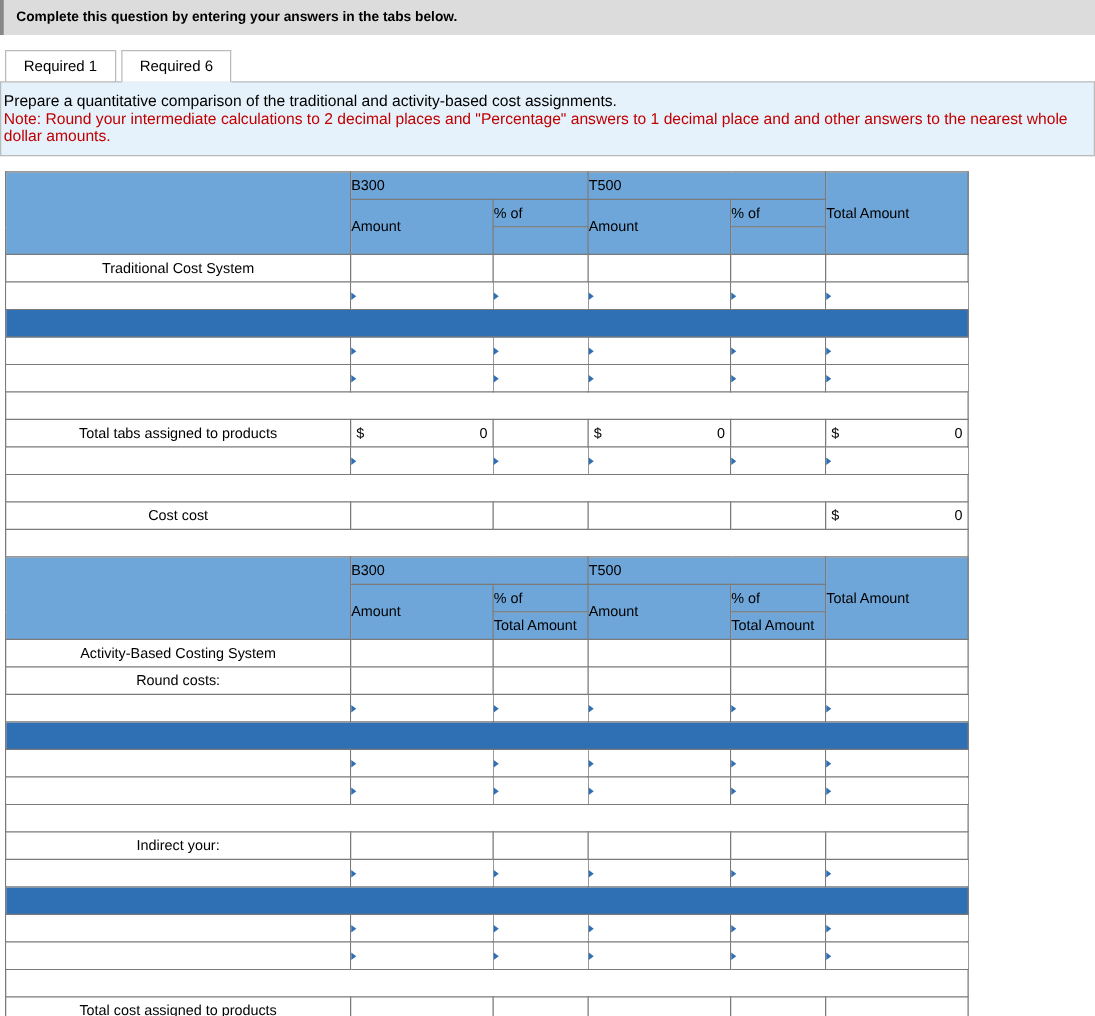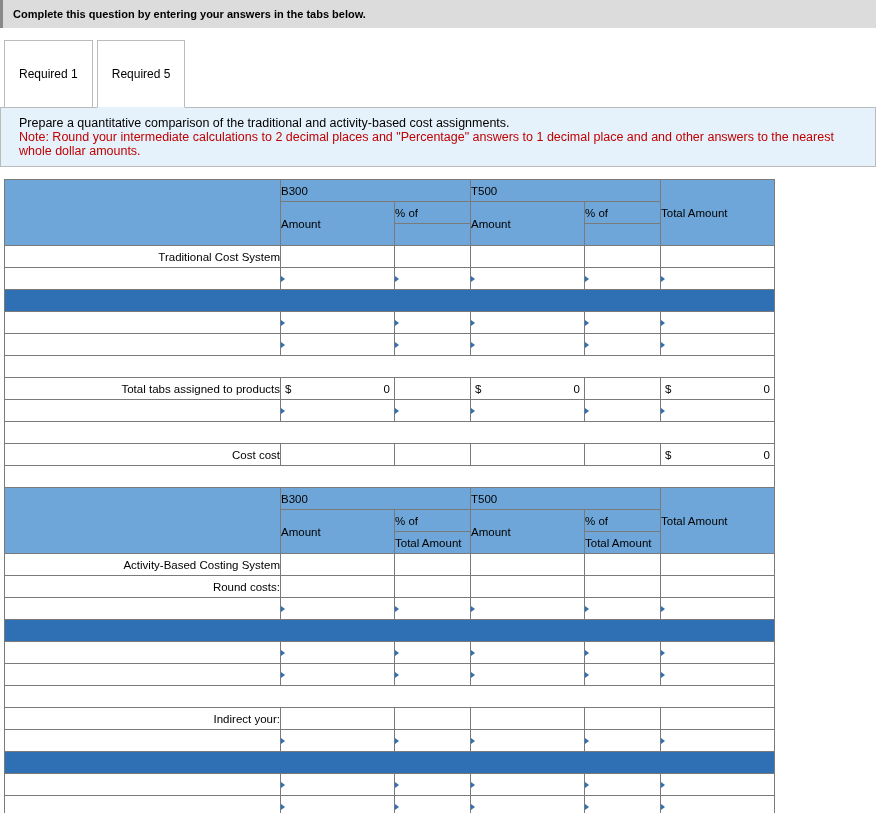--- a/index.html
+++ b/index.html
@@ -18,52 +18,52 @@
     font-weight: bold;
     font-size: 11px;
   }
   .tabs {
     display: flex;
     gap: 4px;
     margin: 12px 0 0 4px;
   }
   .tab {
     border: 1px solid #bbb;
-    padding: 26px 14px;
+    padding: 5px 14px;
     background: #fff;
     font-size: 12px;
     cursor: pointer;
     position: relative;
   }
   .tab.active {
     border-bottom: 1px solid #e6f2fb;
     z-index: 2;
   }
   .question-box {
     border: 1px solid #bbb;
     background: #e6f2fb;
-    padding: 8px 18px;
+    padding: 8px 2px;
     margin-top: -1px;
     font-size: 12.5px;
   }
   .question-box .note { color: #c00000; }
   .grid-wrap { margin: 12px 0 0 4px; }
   table.grid {
     border-collapse: collapse;
     table-layout: fixed;
   }
   table.grid td, table.grid th {
     border: 1px solid #7a7a7a;
     padding: 0;
     height: 22px;
     font-size: 11.5px;
     vertical-align: middle;
     background: #fff;
   }
-  .lbl { width: 276px; padding: 2px 4px; text-align: right; }
+  .lbl { width: 276px; padding: 2px 4px; text-align: center; }
   .amt { width: 114px; }
   .pct { width: 76px; }
   .tot { width: 114px; }
   .hdr { background: #6ea6d9 !important; text-align: left; font-weight: normal; }
   .hdr-dark { background: #6ea6d9 !important; }
   .blue-row td { background: #2f6fb3 !important; border-top:1px solid #2f6fb3; border-bottom:1px solid #2f6fb3; height:4px; }
   .tick td { position: relative; }
   .tick td::before {
     content: "";
     position: absolute;
@@ -79,21 +79,21 @@
   .dollar { width:12px; text-align:left; }
   .num { flex:1; text-align:right; }
 </style>
 </head>
 <body>
 
 <div class="instruction-bar">Complete this question by entering your answers in the tabs below.</div>
 
 <div class="tabs">
   <div class="tab">Required 1</div>
-  <div class="tab active">Required 5</div>
+  <div class="tab active">Required 6</div>
 </div>
 
 <div class="question-box">
   <span>Prepare a quantitative comparison of the traditional and activity-based cost assignments.</span><br>
   <span class="note">Note: Round your intermediate calculations to 2 decimal places and "Percentage" answers to 1 decimal place and and other answers to the nearest whole dollar amounts.</span>
 </div>
 
 <div class="grid-wrap">
 <table class="grid">
   <colgroup>

